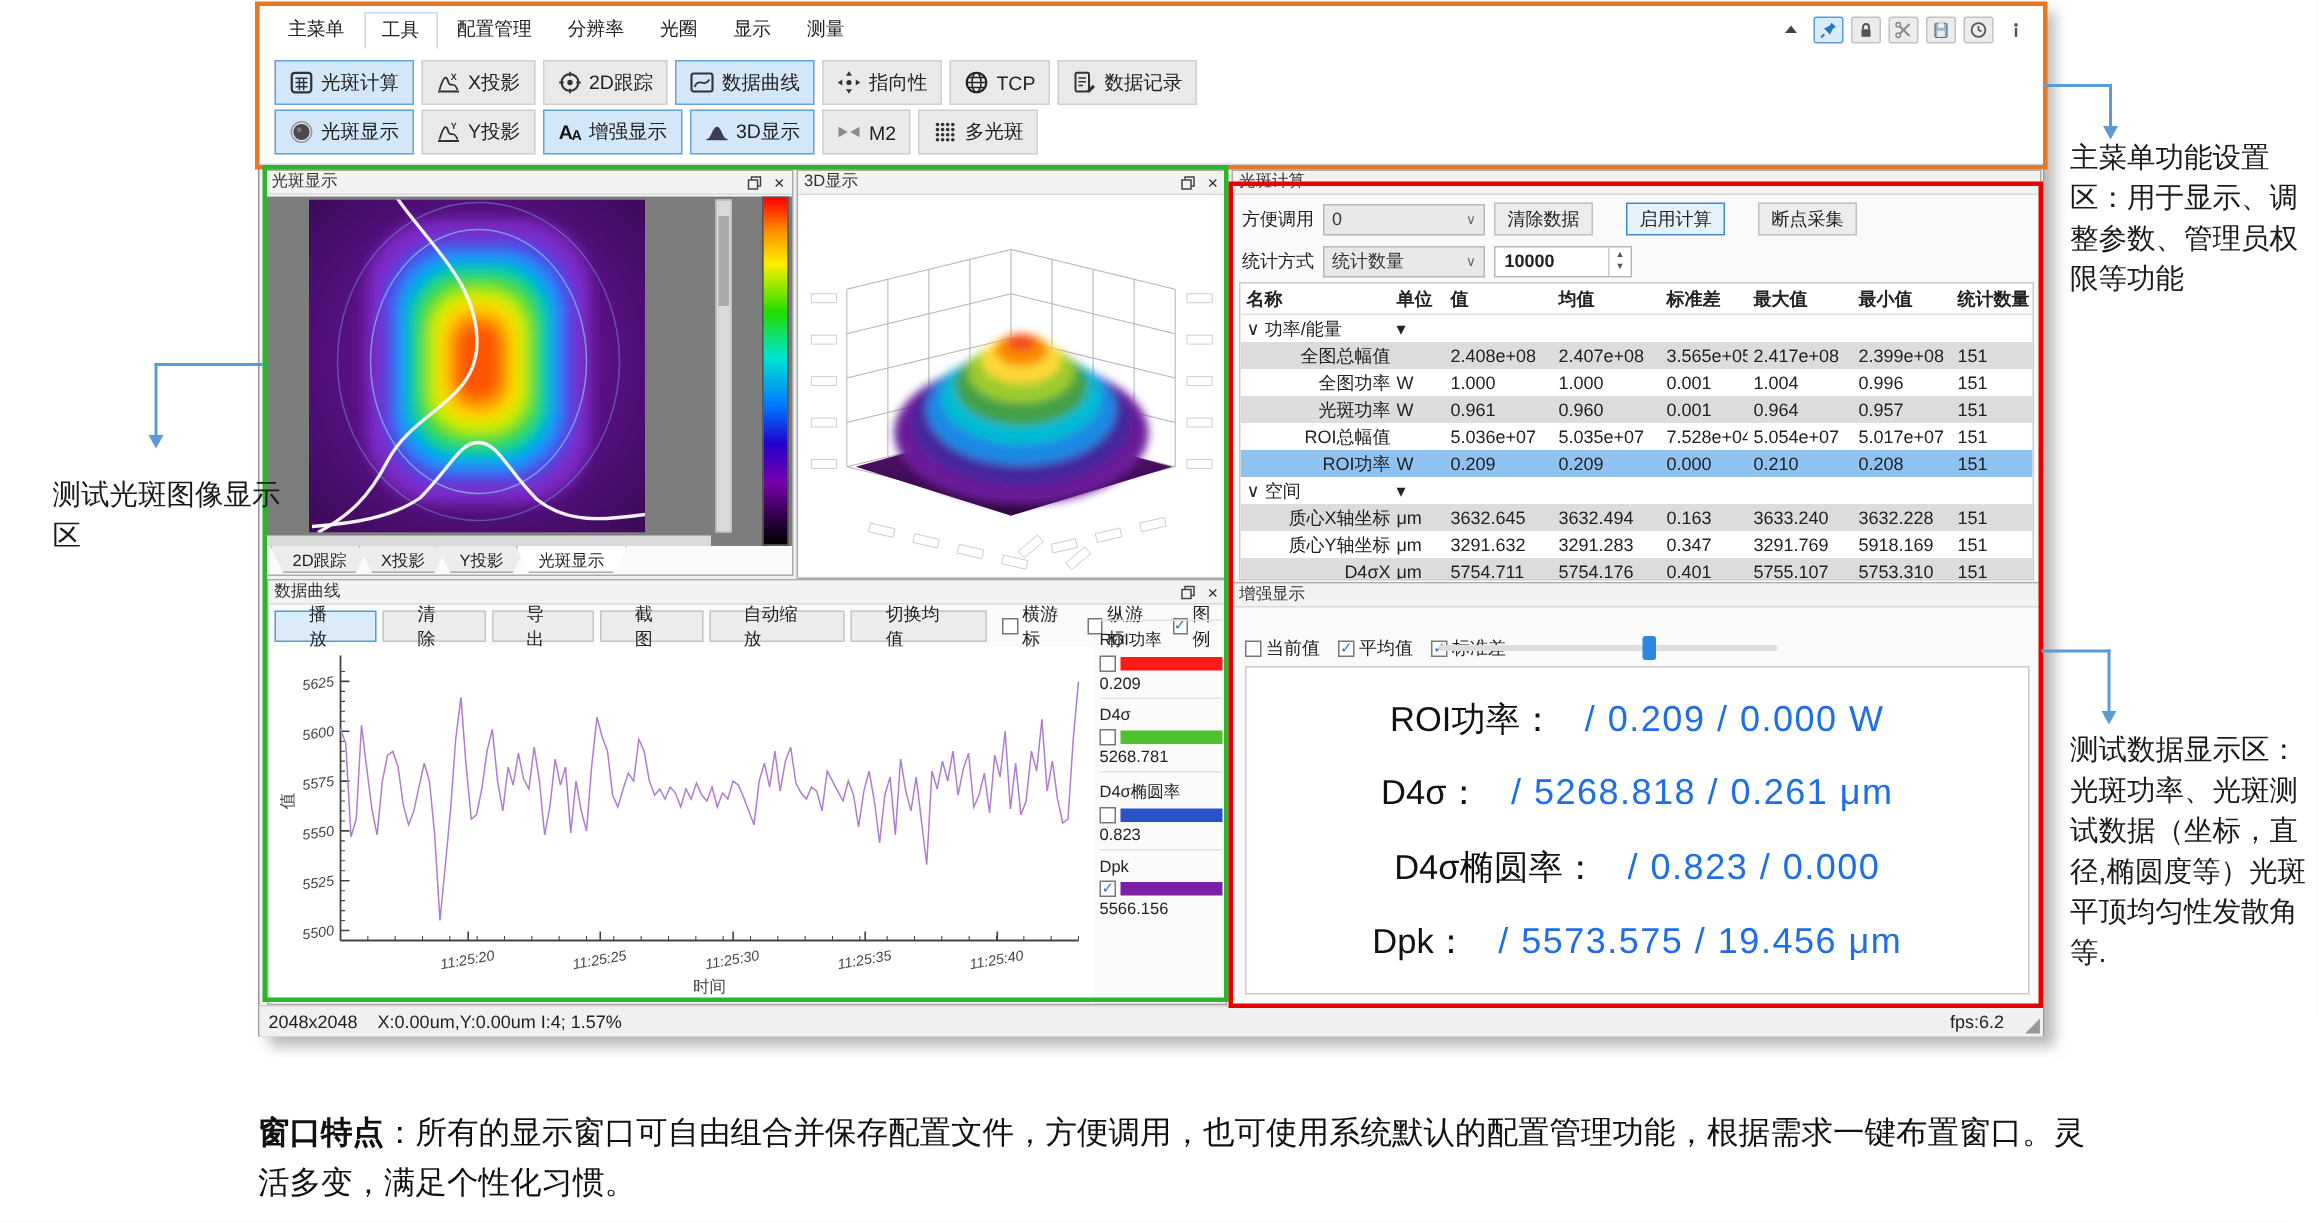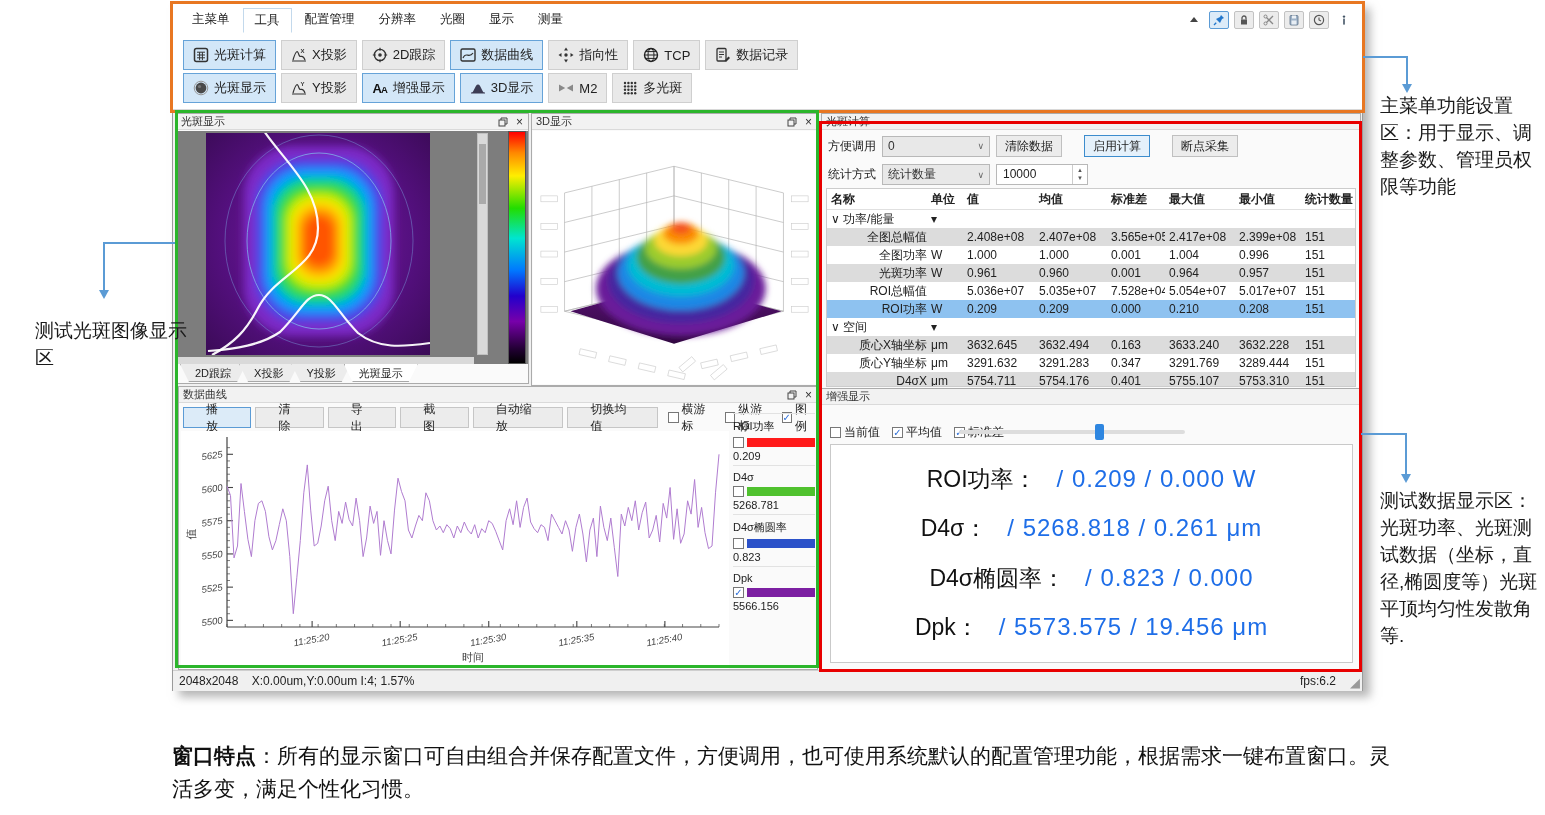--- a/index.html
+++ b/index.html
@@ -54,21 +54,21 @@
 .legend{position:absolute;left:554px;top:26px;width:82px;font-size:11px;}
 .lg-e{padding:5px 0 3px;border-top:1px solid #e2e2e2;}
 .lg-bar-row{display:flex;align-items:center;gap:3px;margin:3px 0 2px;}
 .lg-bar{height:9px;flex:1;}
 .calc-row{position:absolute;display:flex;gap:6px;align-items:center;font-size:12px;left:6px;}
 .calc-c1{top:21px;}.calc-c2{top:50px;}
 .sel{width:108px;height:21px;background:#e8e8e8;border:1px solid #b8b8b8;display:flex;align-items:center;justify-content:space-between;padding:0 5px;font-size:12px;color:#333;}
 .sel .car{font-size:9px;color:#666;}
 .btn{height:22px;padding:0 8px;background:#ececec;border:1px solid #c0c0c0;font-size:12px;display:flex;align-items:center;}
 .btn.active{background:#e5f1fb;border-color:#3c8ccd;}
-.spin{width:92px;height:21px;background:#fff;border:1px solid #b8b8b8;position:relative;font-size:12px;line-height:19px;padding:0 18px 0 6px;}
+.spin{width:92px;height:21px;background:#fff;border:1px solid #b8b8b8;position:relative;font-size:12px;line-height:19px;padding:0 18px 0 6px;font-weight:bold;}
 .spin .arr{position:absolute;right:0;top:0;width:15px;height:100%;border-left:1px solid #ccc;display:flex;flex-direction:column;align-items:center;justify-content:center;font-size:6px;color:#555;line-height:1.2;}
 .calc-table{position:absolute;left:4px;top:74px;right:4px;bottom:1px;background:#fff;border:1px solid #ccc;font-size:12px;overflow:hidden;}
 .trow{display:grid;grid-template-columns:100px 36px 72px 72px 58px 70px 66px 1fr;height:18px;line-height:18px;white-space:nowrap;}
 .trow>span{padding-left:4px;overflow:hidden;}
 .trow.hdr{height:21px;line-height:21px;font-weight:bold;border-bottom:1px solid #e0e0e0;}
 .trow.shade{background:#dcdcdc;}
 .trow.selected{background:#8ec2f0;}
 .trow .name-ind{text-align:right;}
 .enh-cbrow{position:absolute;left:8px;top:35px;display:flex;gap:12px;font-size:12px;align-items:center;}
 .slider{position:absolute;left:137px;top:41px;width:226px;height:4px;background:#ddd;border-radius:2px;}
@@ -675,21 +675,21 @@
               <span>3632.228</span>
               <span>151</span>
             </div>
             <div class="trow">
               <span class="name-ind">质心Y轴坐标</span>
               <span>μm</span>
               <span>3291.632</span>
               <span>3291.283</span>
               <span>0.347</span>
               <span>3291.769</span>
-              <span>3289.444</span>
+              <span>5918.169</span>
               <span>151</span>
             </div>
             <div class="trow shade">
               <span class="name-ind">D4σX</span>
               <span>μm</span>
               <span>5754.711</span>
               <span>5754.176</span>
               <span>0.401</span>
               <span>5755.107</span>
               <span>5753.310</span>

